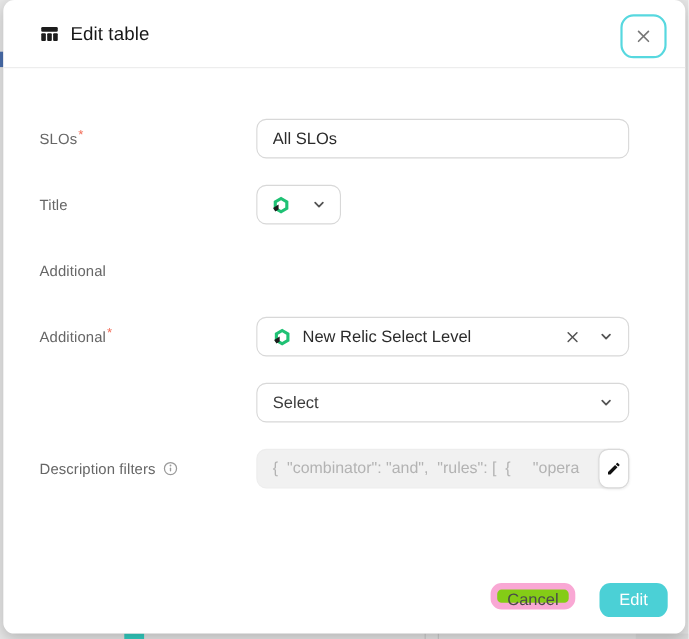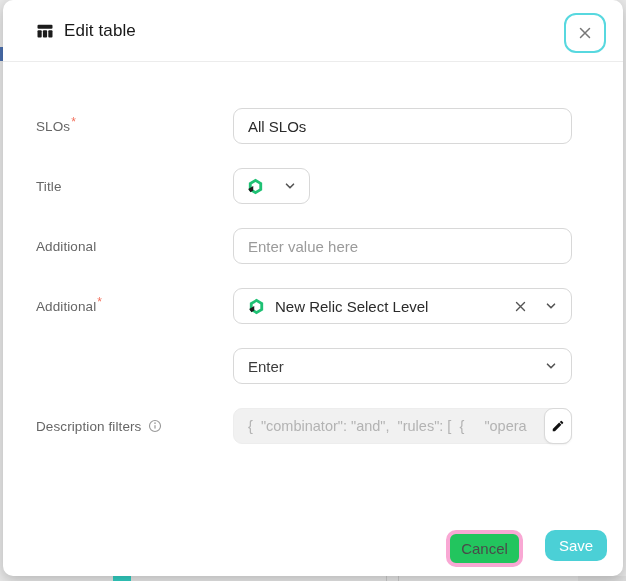--- a/index.html
+++ b/index.html
@@ -73,22 +73,22 @@
   .edit-btn{
     position:absolute;right:0;top:0;width:28px;height:36px;box-sizing:border-box;
     background:#fff;border:1px solid #d9d9d9;border-radius:9px;
     display:flex;align-items:center;justify-content:center;cursor:pointer;
     box-shadow:0 1px 2px rgba(0,0,0,.06);padding:0;
   }
 
   
   .btn{font-family:"Liberation Sans",sans-serif;font-size:15px;cursor:pointer;}
   .btn-cancel{
-    position:absolute;right:100px;top:530px;width:77px;height:37px;
-    background:#22c55e;border:4px solid #f9a8d4;border-radius:10px;color:#4a4a4a;
+    position:absolute;right:100px;top:530px;width:77px;height:24px;
+    background:#84cc16;border:6px solid #f9a8d4;border-radius:10px;color:#4a4a4a;
   }
   .btn-save{
     position:absolute;right:16px;top:530px;width:62px;height:31px;
     background:#4bd0d6;border:none;border-radius:10px;color:#fff;
   }
 </style>
 </head>
 <body>
 
 <div class="bg-blue-sliver"></div>
@@ -142,21 +142,20 @@
           <path d="M2.5 4.2 L6 7.8 L9.5 4.2" stroke="#555" stroke-width="1.6" fill="none" stroke-linecap="round" stroke-linejoin="round"></path>
         </svg>
       </span>
     </div>
   </div>
 
   <div class="row row-desc">
     <span class="field-label">
       <span>Additional</span>
     </span>
-    <input class="ctl" type="text" placeholder="Enter value here" style="">
   </div>
 
   <div class="row row-blueprint">
     <span class="field-label">
       <span>Additional</span>
         <span class="req">*</span>
     </span>
     <div class="ctl ctl-select">
       <span style="display:flex;">
         <svg viewBox="0 0 24 24" width="17" height="17">
@@ -175,21 +174,21 @@
       <span class="chev">
         <svg width="12" height="12" viewBox="0 0 12 12">
           <path d="M2.5 4.2 L6 7.8 L9.5 4.2" stroke="#555" stroke-width="1.6" fill="none" stroke-linecap="round" stroke-linejoin="round"></path>
         </svg>
       </span>
     </div>
   </div>
 
   <div class="row row-excluded">
     <div class="ctl ctl-select">
-      <span class="sel-placeholder">Enter</span>
+      <span class="sel-placeholder">Select</span>
       <span class="chev">
         <svg width="12" height="12" viewBox="0 0 12 12">
           <path d="M2.5 4.2 L6 7.8 L9.5 4.2" stroke="#555" stroke-width="1.6" fill="none" stroke-linecap="round" stroke-linejoin="round"></path>
         </svg>
       </span>
     </div>
   </div>
 
   <div class="row row-filters">
     <span class="field-label">
@@ -208,15 +207,15 @@
     <button class="edit-btn">
       <span style="display:flex;">
         <svg viewBox="0 0 24 24" width="14" height="14">
           <path fill="#111" d="M3 17.2 V21 h3.8 L17.8 10 14 6.2 Z M20.7 7.1 a1 1 0 0 0 0 -1.4 L18.3 3.3 a1 1 0 0 0 -1.4 0 L15.1 5.1 18.9 8.9 Z"></path>
         </svg>
       </span>
     </button>
   </div>
 
   <button class="btn btn-cancel">Cancel</button>
-  <button class="btn btn-save">Save</button>
+  <button class="btn btn-save">Edit</button>
 
 </div>
 
 </body></html>

